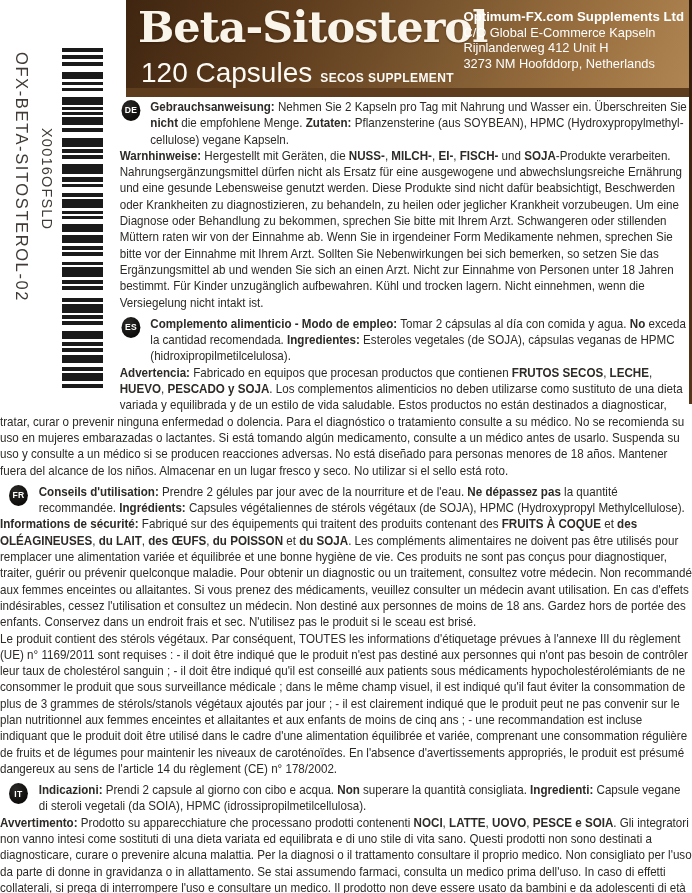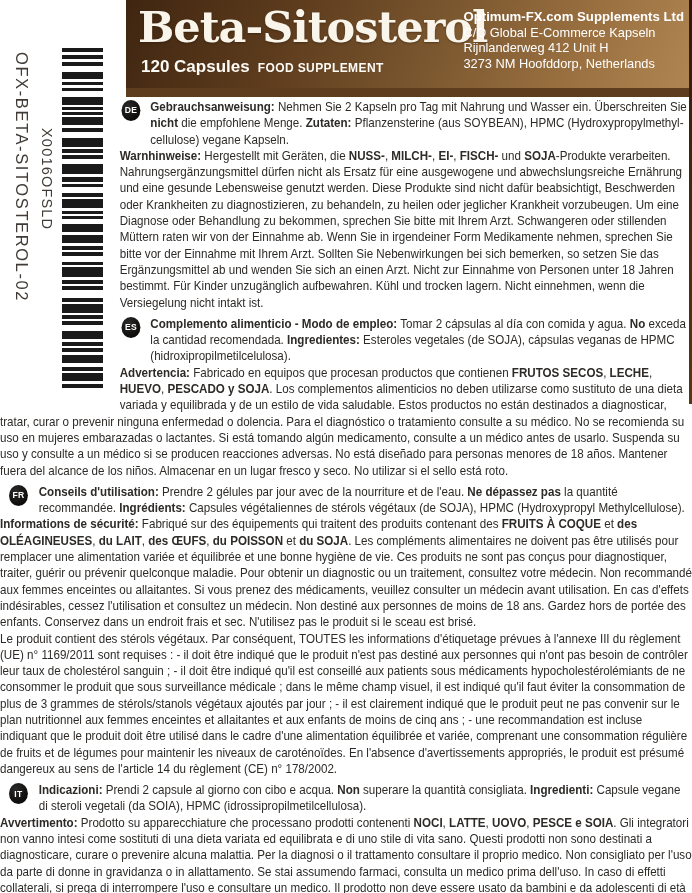--- a/index.html
+++ b/index.html
@@ -7,21 +7,21 @@
          font-family:"Liberation Sans",sans-serif;}
 
   
   .header{position:absolute;left:126px;top:0;width:572px;height:88px;
           background:linear-gradient(115deg,#3f2510 0%,#5d3c1d 28%,#7c5830 55%,#9a7040 78%,#b08754 100%);
           border-bottom:9px solid #5e3d1e;box-sizing:content-box;}
   .title{position:absolute;left:12px;top:2px;font-family:"DejaVu Serif","Liberation Serif",serif;
          font-weight:700;font-size:43px;color:#faf5ea;letter-spacing:-1px;
          text-shadow:0 1px 2px rgba(40,20,5,.45);}
   .subrow{position:absolute;left:15px;top:57px;display:flex;align-items:baseline;color:#fdfbf6;}
-  .capsules{font-size:17px;font-weight:700;}
+  .capsules{font-size:28px;font-weight:400;}
   .supp{font-size:12px;font-weight:700;margin-left:8px;letter-spacing:.4px;}
   .dosage{font-family:"DejaVu Serif","Liberation Serif",serif;font-size:26px;font-weight:400;
           color:#f3e6c8;margin-left:52px;}
   .address{position:absolute;right:14px;top:9px;text-align:left;color:#ffffff;
            font-size:12.8px;line-height:15.6px;}
   .address .l0{font-weight:700;font-size:13.2px;}
 
   
   .edge-strip{position:absolute;right:0;top:0;width:3px;height:404px;
               background:linear-gradient(#2e1b0a,#553619);}
@@ -53,21 +53,21 @@
 </style>
 </head>
 <body>
 
 <div class="label">
 
   <div class="header">
     <div class="title">Beta-Sitosterol</div>
     <div class="subrow">
       <span class="capsules">120 Capsules</span>
-      <span class="supp">FOOD SUPPLEMENT</span>
+      <span class="supp">SECOS SUPPLEMENT</span>
     </div>
     <div class="address">
       <div class="l0">Optimum-FX.com Supplements Ltd</div>
       <div>C/O Global E-Commerce Kapseln</div>
       <div>Rijnlanderweg 412 Unit H</div>
       <div>3273 NM Hoofddorp, Netherlands</div>
     </div>
   </div>
 
   <div class="edge-strip"></div>

